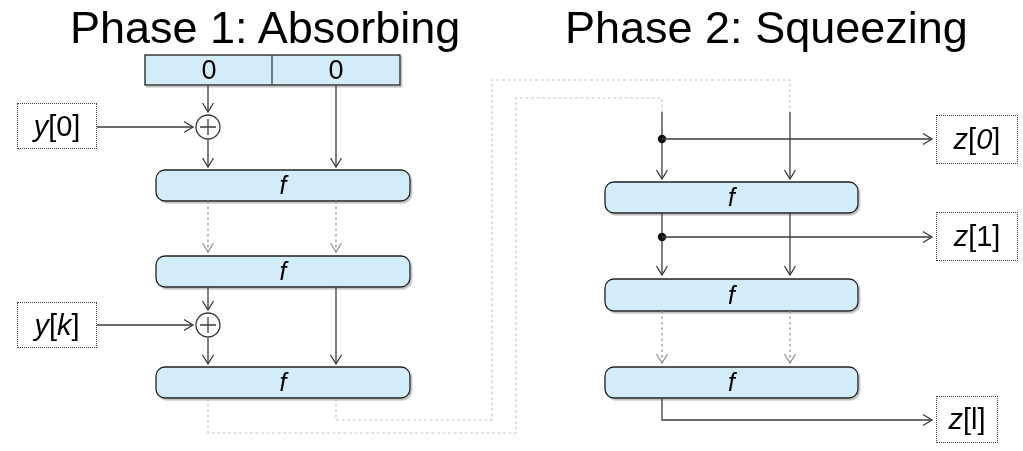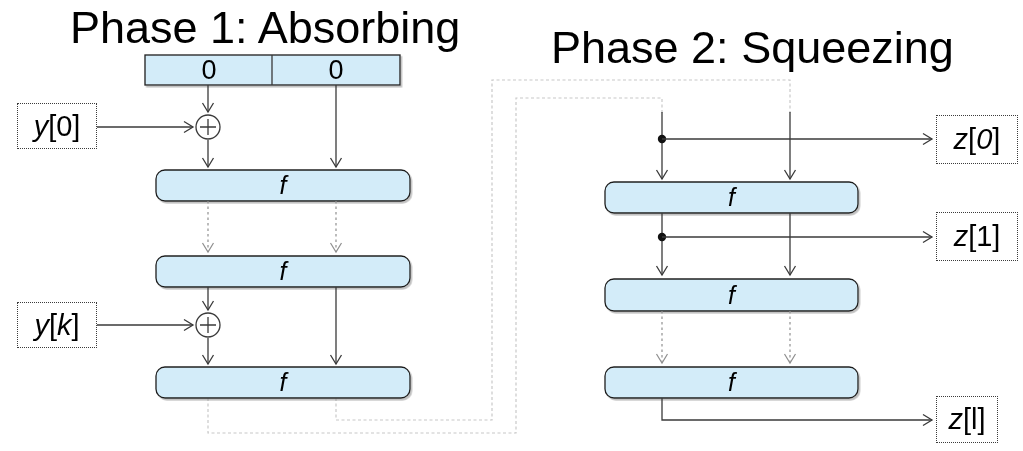--- a/index.html
+++ b/index.html
@@ -99,21 +99,21 @@
       <line class="el" marker-end="url(#ahg)" x1="662" y1="311" x2="662" y2="363"></line>
       <line class="el" marker-end="url(#ahg)" x1="790" y1="311" x2="790" y2="363"></line>
 
       <rect class="box" filter="url(#sh)" x="605" y="367" width="253" height="31" rx="9"></rect>
 
       <path class="ln" marker-end="url(#ahd)" d="M662,398 L662,420 L932,420"></path>
     </g>
   </svg>
 
   <div class="abs title" style="left:70px;top:2px;width:320px;">Phase 1: Absorbing</div>
-  <div class="abs title" style="left:551px;top:2px;width:330px;margin-top:20px;">Phase 2: Squeezing</div>
+  <div class="abs title" style="left:565px;top:2px;width:330px;">Phase 2: Squeezing</div>
 
   <div class="abs cellval" style="left:146px;top:56px;width:126px;">0</div>
   <div class="abs cellval" style="left:273px;top:56px;width:126px;">0</div>
 
   <div class="abs flabel" style="left:156px;top:170px;width:254px;">f</div>
   <div class="abs flabel" style="left:156px;top:256px;width:254px;">f</div>
   <div class="abs flabel" style="left:156px;top:367px;width:254px;">f</div>
   <div class="abs flabel" style="left:605px;top:182px;width:253px;">f</div>
   <div class="abs flabel" style="left:605px;top:280px;width:253px;">f</div>
   <div class="abs flabel" style="left:605px;top:367px;width:253px;">f</div>

